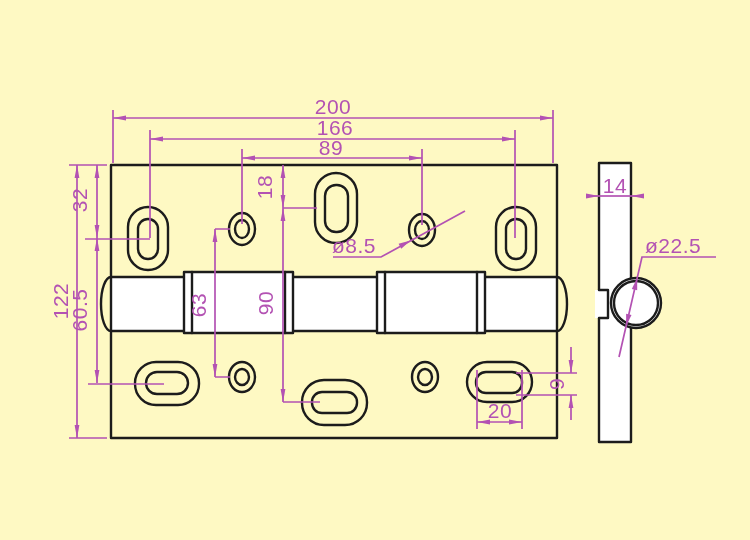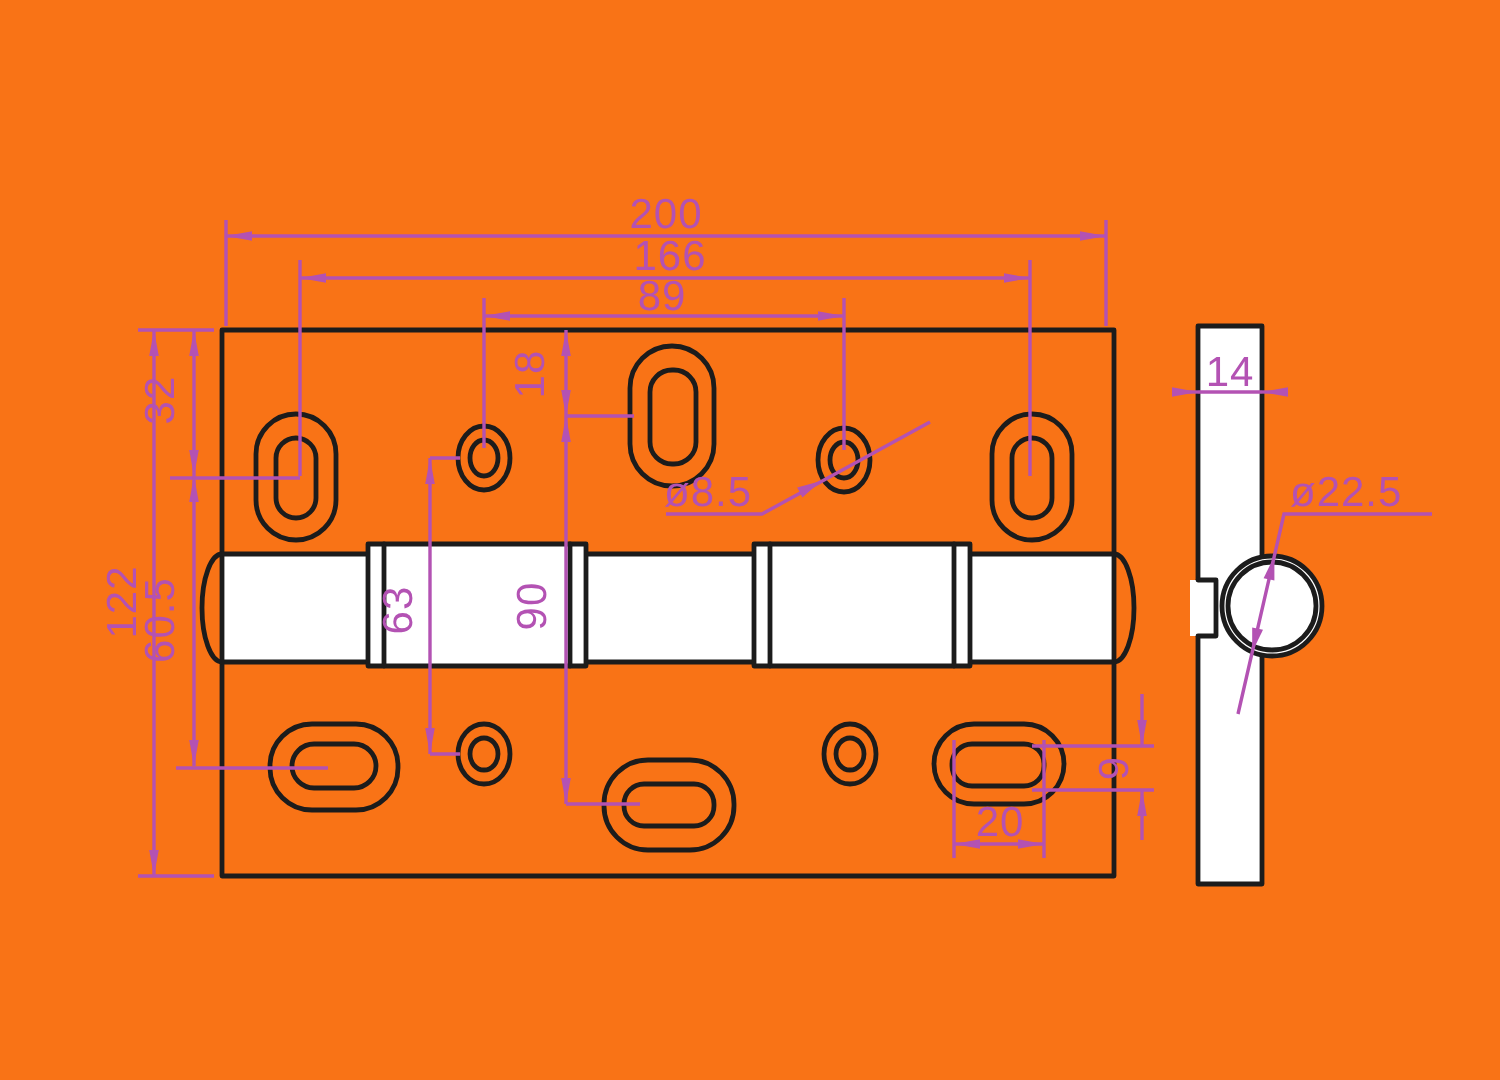--- a/index.html
+++ b/index.html
@@ -1,16 +1,16 @@
 <!DOCTYPE html>
 <html><head>
 <meta charset="utf-8">
 <style>
   html,body{margin:0;padding:0;background:#ffffff;}
-  .stage{position:relative;width:750px;height:540px;background:#f97316;overflow:hidden;
+  .stage{position:relative;width:750px;height:540px;background:#fef9c3;overflow:hidden;
          font-family:"Liberation Sans", sans-serif;}
   svg{position:absolute;left:0;top:0;}
   .outline{stroke:#1c1c1c;stroke-width:2.4;fill:none;stroke-linecap:round;stroke-linejoin:round;}
   .outline-fill{stroke:#1c1c1c;stroke-width:2.4;fill:#ffffff;stroke-linejoin:round;}
   .mask{fill:#ffffff;stroke:none;}
   .dim{stroke:#b352b3;stroke-width:1.7;fill:none;}
   .dimfill{fill:#b352b3;stroke:none;}
   .dimtext{fill:#b352b3;font-size:21px;letter-spacing:0.5px;}
   .mid{text-anchor:middle;}
 </style>

